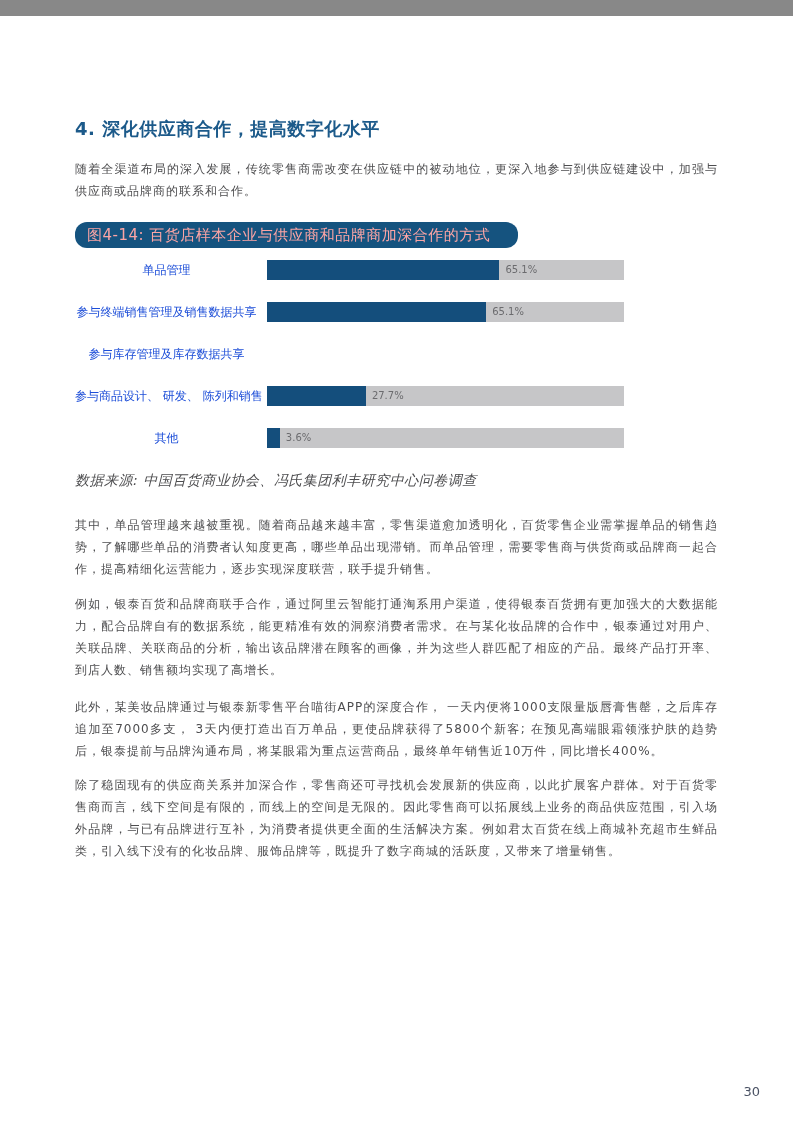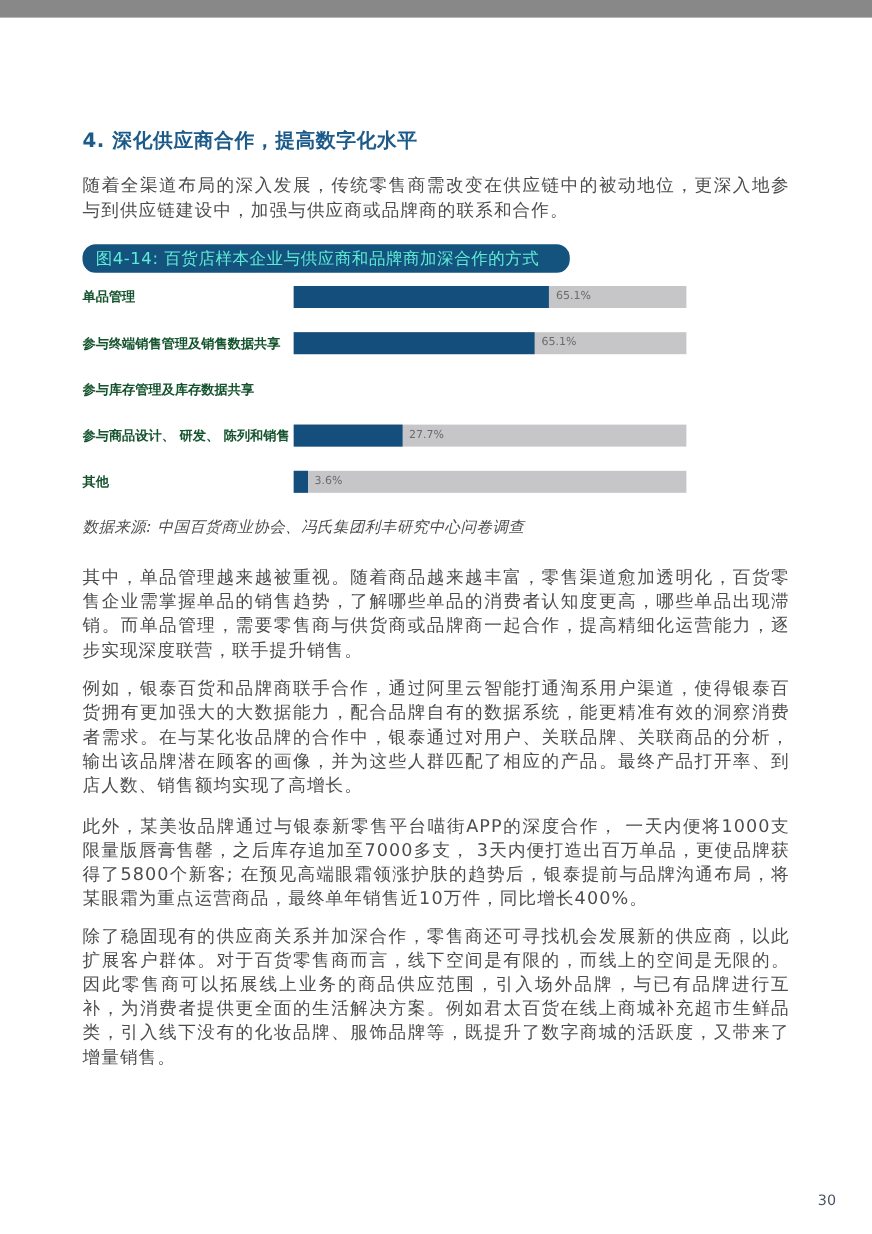--- a/index.html
+++ b/index.html
@@ -21,37 +21,37 @@
   .heading {
     margin: 102px 0 0 0;
     font-size: 18px;
     line-height: 21px;
     font-weight: bold;
     color: #1c5a8a;
     letter-spacing: 0.5px;
   }
   .para {
     margin: 16px 0 0 0;
-    font-size: 16px;
+    font-size: 12px;
     line-height: 22px;
     color: #4d4d4f;
     letter-spacing: 1px;
     text-align: justify;
   }
   .para.first { margin-top: 19px; }
   .para.p3 { margin-top: 25px; }
   .para.p4 { margin-top: 13px; }
   .para.p5 { margin-top: 15px; }
   .para.p6 { margin-top: 12px; }
   .fig-banner {
     margin: 20px 0 0 0;
     width: 431px;
     height: 26px;
     background: #15537f;
-    color: #5eead4;
+    color: #fca5a5;
     font-size: 15px;
     line-height: 26px;
     padding-left: 12px;
     letter-spacing: 0.5px;
     white-space: nowrap;
     border-radius: 12px;
   }
   .chart {
     margin-top: 12px;
   }
@@ -59,27 +59,26 @@
     display: flex;
     align-items: center;
     height: 20px;
     margin-bottom: 22px;
   }
   .chart-row:last-child { margin-bottom: 0; }
   .chart-label {
     width: 183px;
     margin-right: 9px;
     font-size: 12px;
-    color: #14532d;
-    text-align: left;
+    color: #1d4ed8;
+    text-align: center;
     line-height: 14px;
     white-space: nowrap;
     overflow: visible;
     flex: none;
-    font-weight: bold;
   }
   .chart-track {
     position: relative;
     width: 357px;
     height: 20px;
     background: #c6c6c8;
     flex: none;
   }
   .chart-fill {
     position: absolute;

